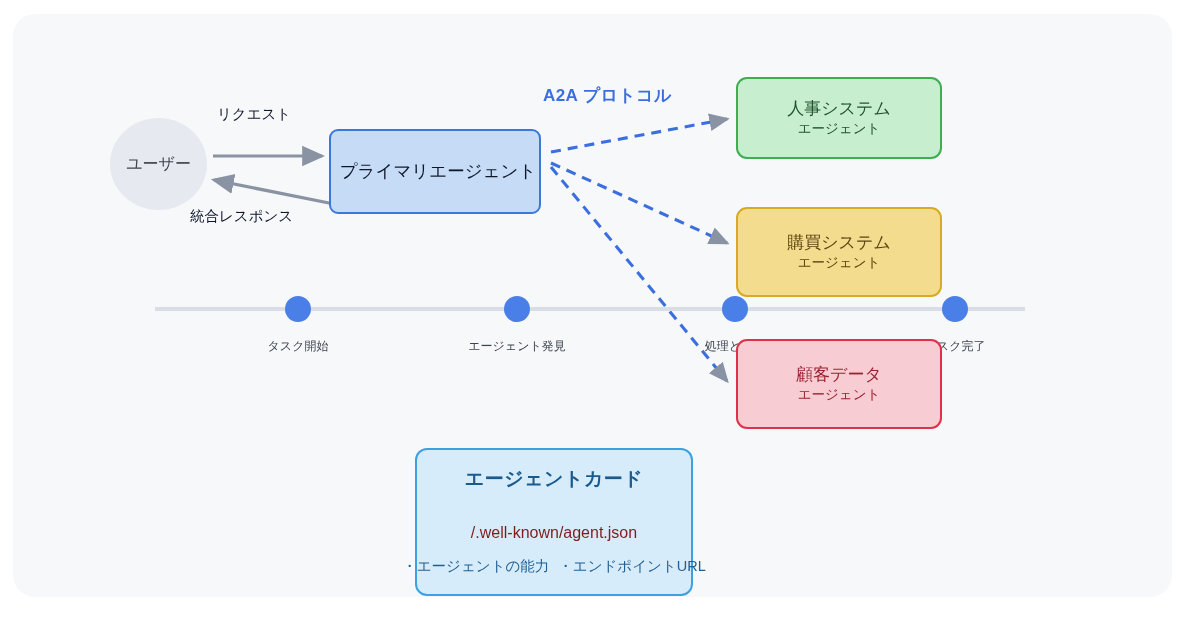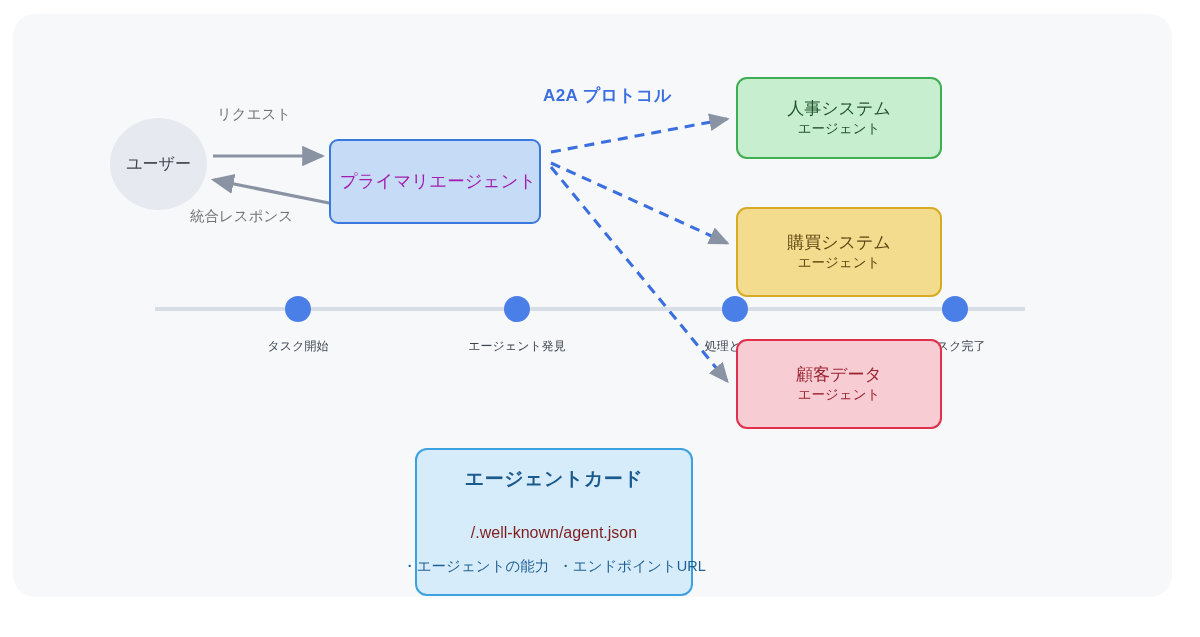--- a/index.html
+++ b/index.html
@@ -65,27 +65,27 @@
     width: 97px;
     height: 92px;
     border-radius: 50%;
     background: #e6e9ef;
     color: #3d4450;
   }
   #user-node .title { font-size: 16px; }
 
   #primary-node {
     left: 329px;
-    top: 139px;
+    top: 129px;
     width: 212px;
     height: 85px;
     border-radius: 9px;
     background: #c5dbf6;
     border: 2.2px solid #3b78dd;
-    color: #a21caf;
+    color: #0f172a;
   }
   #primary-node .title {
     font-size: 17.5px;
     position: relative;
     left: 3px;
   }
 
   #hr-node {
     left: 736px;
     top: 77px;
@@ -151,21 +151,21 @@
   #agent-card-node .card-bullet {
     font-size: 14.5px;
     color: #1f5f91;
     white-space: nowrap;
   }
 
   
   .edge-label {
     position: absolute;
     white-space: nowrap;
-    color: #737373;
+    color: #0f172a;
     font-size: 14.5px;
   }
   #label-request { left: 217px; top: 105px; }
   #label-response { left: 190px; top: 207px; }
   #label-a2a {
     left: 543px;
     top: 84px;
     color: #3b6fe0;
     font-size: 17px;
     font-weight: bold;

